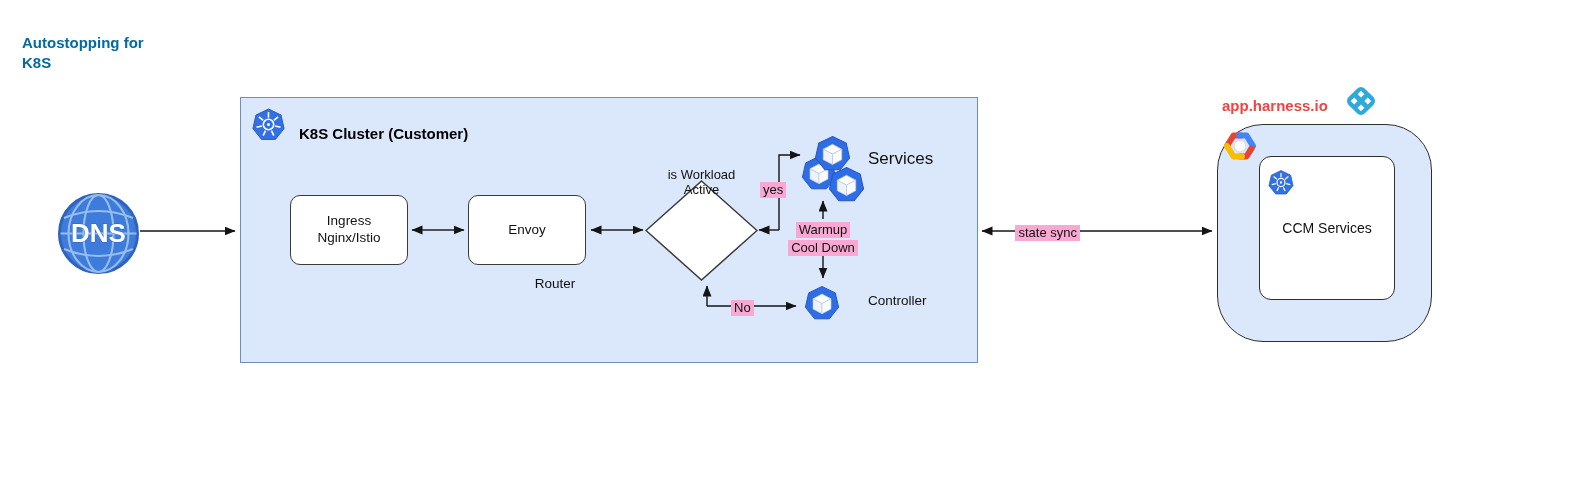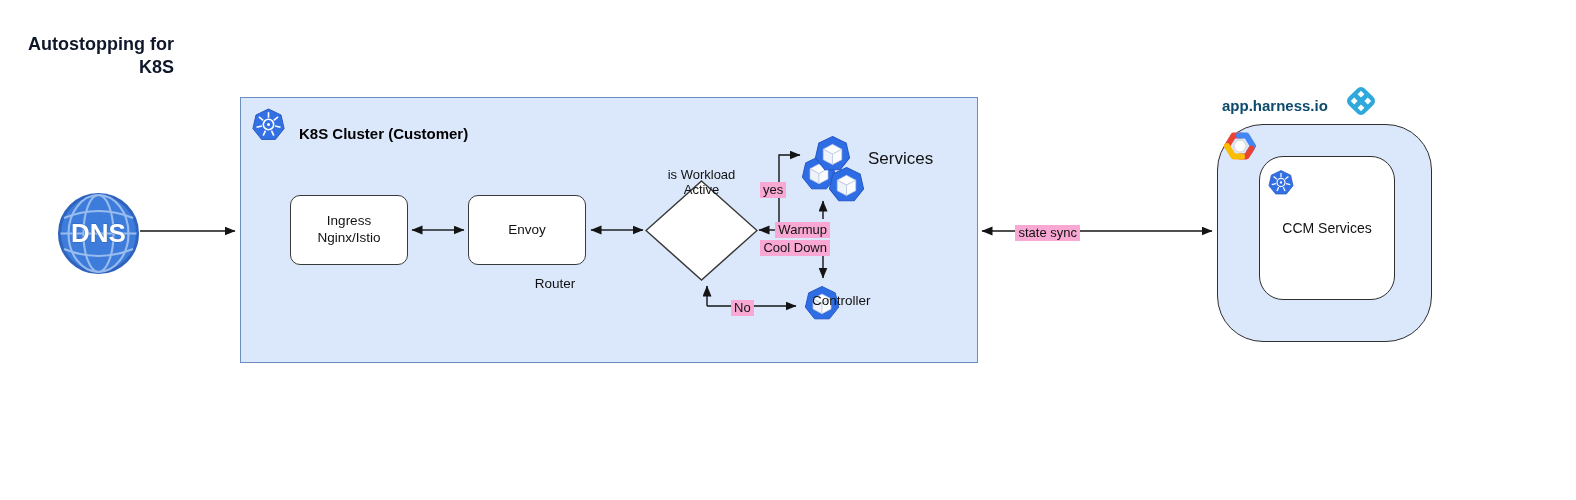--- a/index.html
+++ b/index.html
@@ -3,22 +3,22 @@
 <meta charset="utf-8">
 <style>
   html,body{margin:0;padding:0;background:#ffffff;}
   #canvas{
     position:relative;width:1576px;height:500px;background:#ffffff;
     font-family:"Liberation Sans","DejaVu Sans",sans-serif;color:#111;
     overflow:hidden;
   }
   .abs{position:absolute;}
   .diagram-title{
-    left:22px;top:33px;width:152px;text-align:right;
-    font-size:18px;font-weight:bold;line-height:1.3;color:#0f172a;
+    left:22px;top:33px;width:152px;text-align:left;
+    font-size:15px;font-weight:bold;line-height:1.3;color:#0369a1;
   }
   .cluster-bg{
     left:240px;top:97px;width:738px;height:266px;
     background:#dbe7fa;border:1.5px solid #6c8ebf;box-sizing:border-box;
   }
   .cluster-head{left:252px;top:104px;height:38px;display:flex;align-items:flex-end;}
   .cluster-head .head-title{margin-left:14px;font-size:15px;font-weight:bold;color:#000;}
   .node-box{
     background:#fff;border:1.5px solid #3a3a3a;border-radius:10px;
     box-sizing:border-box;display:flex;align-items:center;justify-content:center;
@@ -33,31 +33,31 @@
   .diamond-label{
     left:645px;top:168px;width:113px;height:101px;display:flex;
     align-items:flex-start;justify-content:center;font-size:13px;line-height:1.15;text-align:center;
   }
   .diamond-label span{width:72px;}
   .line-label span{
     background:#f9a8d4;padding:0 3px;font-size:13px;line-height:16px;display:inline-block;
   }
   .yes-label{left:760px;top:180px;}
   .no-label{left:731px;top:298px;}
-  .warmup-label{left:750px;top:220px;width:80px;text-align:right;}
+  .warmup-label{left:783px;top:220px;width:80px;text-align:center;}
   .statesync-label{left:996px;top:223px;width:84px;text-align:right;}
   .services-label{left:868px;top:149px;font-size:17px;}
-  .controller-label{left:812px;top:293px;font-size:13.5px;}
-  .harness-domain{left:1222px;top:97px;font-size:15px;font-weight:bold;color:#0c4a6e;}
+  .controller-label{left:868px;top:293px;font-size:13.5px;}
+  .harness-domain{left:1222px;top:97px;font-size:15px;font-weight:bold;color:#ef4444;}
   .harness-outer{
     left:1217px;top:124px;width:215px;height:218px;border-radius:46px;
     background:#dbe7fa;border:1.6px solid #2f2f2f;box-sizing:border-box;
   }
   .harness-inner{
-    left:1259px;top:156px;width:136px;height:144px;border-radius:24px;
+    left:1259px;top:156px;width:136px;height:144px;border-radius:12px;
     background:#ffffff;border:1.4px solid #2f2f2f;box-sizing:border-box;
     display:flex;align-items:center;justify-content:center;font-size:14px;
   }
   svg{display:block;}
   .wires{left:0;top:0;pointer-events:none;}
 </style>
 </head>
 <body>
 
 <div id="canvas">

